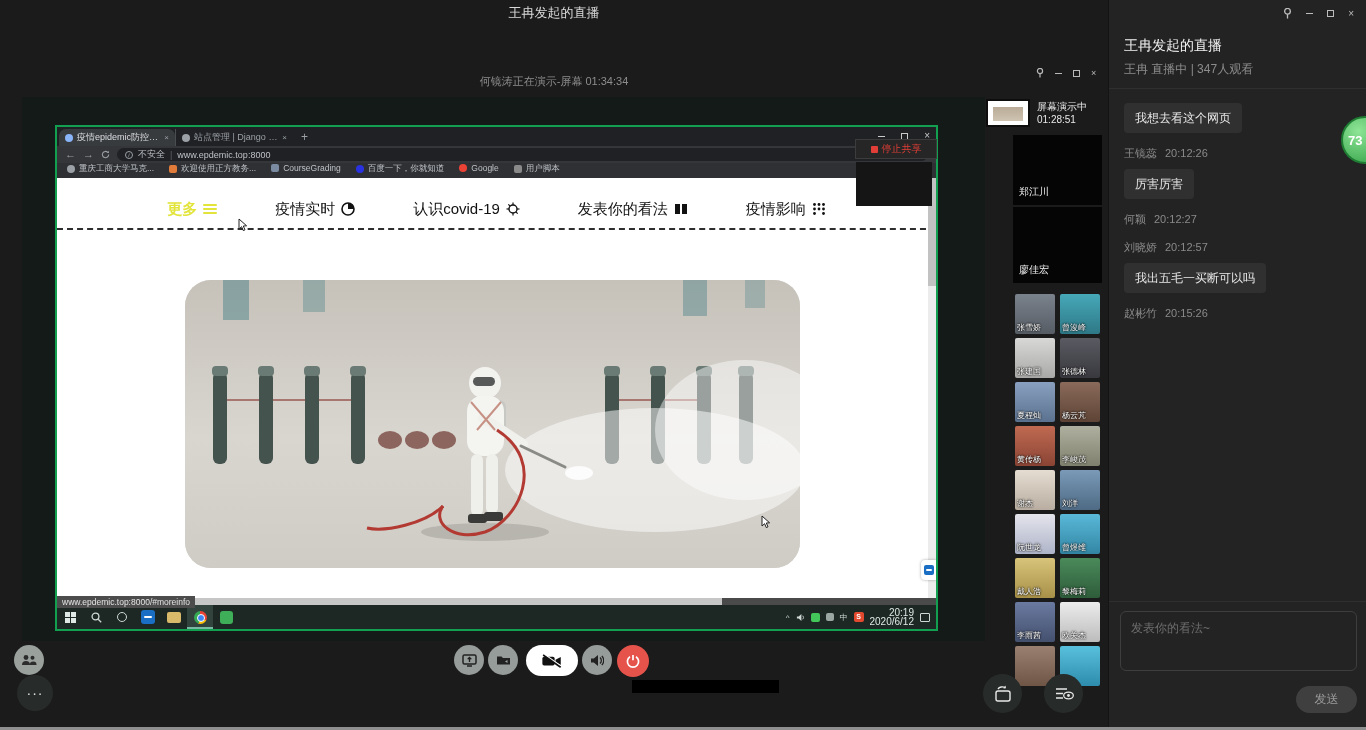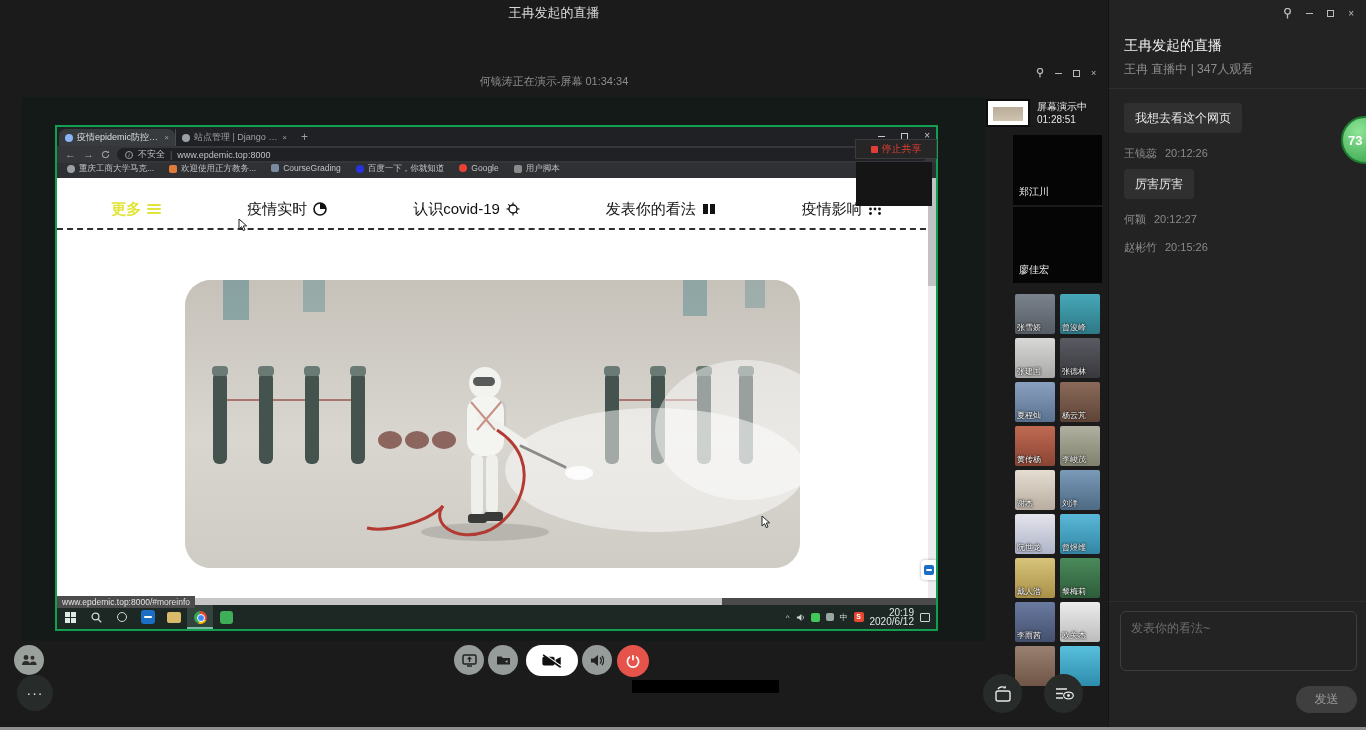--- a/index.html
+++ b/index.html
@@ -35,21 +35,21 @@
   .omnibox { flex:1; height:13px; background:#202124; border-radius:7px; display:flex; align-items:center; gap:5px; padding:0 8px; font-size:9px; color:#bdc1c6; }
   .info-circle { width:8px; height:8px; border:1px solid #9aa0a6; border-radius:50%; color:#9aa0a6; font-size:6px; line-height:6px; text-align:center; font-style:italic; }
   .omni-sep { color:#5f6368; }
 
   .bookmarks { height:15px; background:#2f3033; display:flex; align-items:flex-start; gap:15px; padding:0 10px; font-size:8.5px; color:#bdc1c6; white-space:nowrap; }
   .bm { display:flex; align-items:center; gap:4px; }
   .bm i { width:8px; height:8px; border-radius:2px; display:inline-block; flex:0 0 auto; }
 
   
   .page { position:relative; height:420px; background:#ffffff; overflow:hidden; }
-  .site-nav { display:flex; justify-content:center; align-items:center; gap:86px; margin-top:12px; height:40px; border-bottom:2px dashed #2e2e2e; font-size:15px; color:#111; }
+  .site-nav { display:flex; justify-content:center; align-items:center; gap:58px; margin-top:12px; height:40px; border-bottom:2px dashed #2e2e2e; font-size:15px; color:#111; }
   .site-nav .nav-item { display:flex; align-items:center; gap:6px; }
   .nav-more { color:#e2e43a; font-weight:bold; }
   .menu-lines { display:inline-block; width:14px; }
   .menu-lines span { display:block; height:2px; background:#e2e43a; margin:2px 0; border-radius:1px; }
   .nav-ic { width:14px; height:14px; }
 
   .hero { position:absolute; left:128px; top:102px; width:615px; height:288px; border-radius:26px; overflow:hidden; background:#d6d3cd; }
 
   .v-scrollbar { position:absolute; right:0; top:0; width:8px; height:100%; background:#ececec; }
   .v-thumb { width:8px; height:108px; background:#c2c2c2; }
@@ -523,20 +523,24 @@
         <div class="msg-bubble">我想去看这个网页</div>
       </div>
       <div class="msg">
         <div class="msg-head"><span>王镜蕊</span><span class="t">20:12:26</span></div>
         <div class="msg-bubble">厉害厉害</div>
       </div>
       <div class="msg">
         <div class="msg-head"><span>何颖</span><span class="t">20:12:27</span></div>
       </div>
       <div class="msg">
+        <div class="msg-head"><span>刘晓娇</span><span class="t">20:12:57</span></div>
+        <div class="msg-bubble">我出五毛一买断可以吗</div>
+      </div>
+      <div class="msg">
         <div class="msg-head"><span>赵彬竹</span><span class="t">20:15:26</span></div>
       </div>
     </div>
 
     <div class="chat-divider2"></div>
     <div class="chat-input">
       <textarea placeholder="发表你的看法~" style=""></textarea>
     </div>
     <button class="send-btn">发送</button>
   </div>

